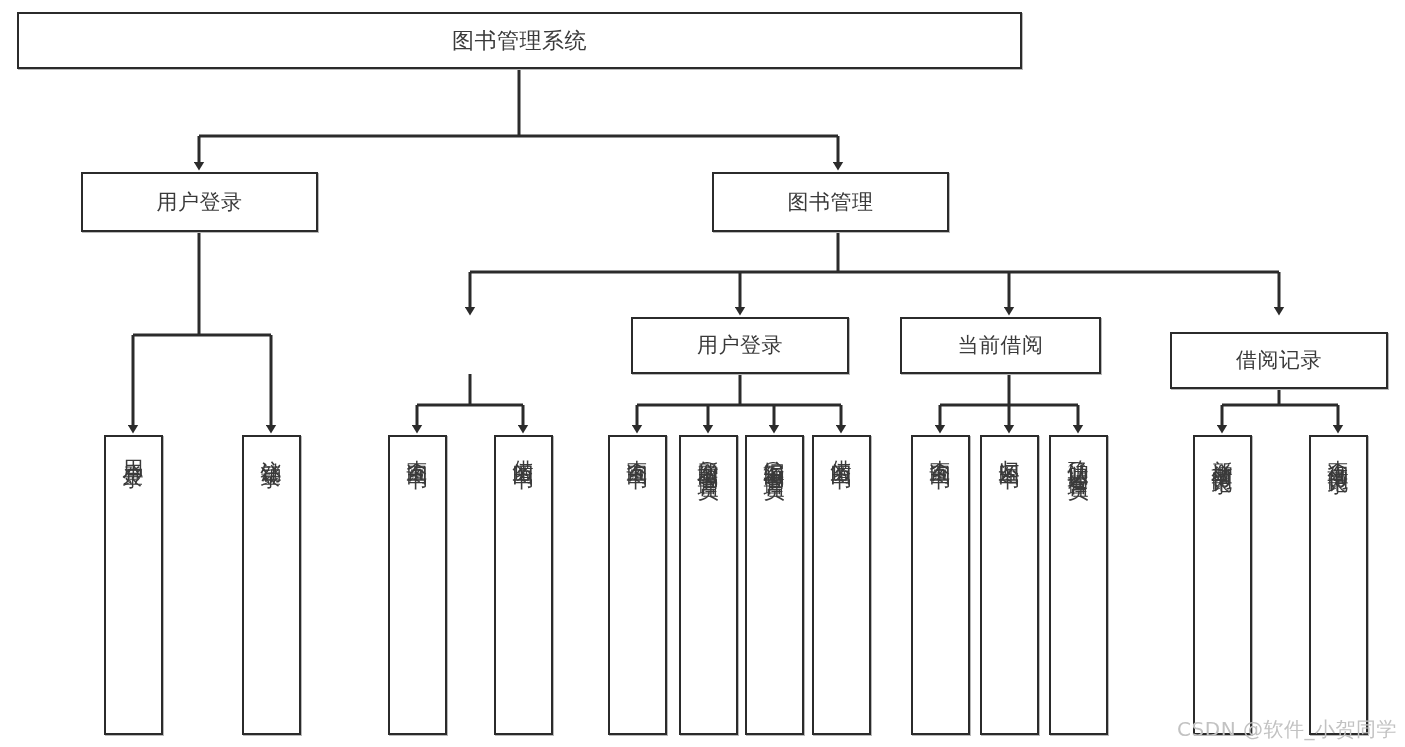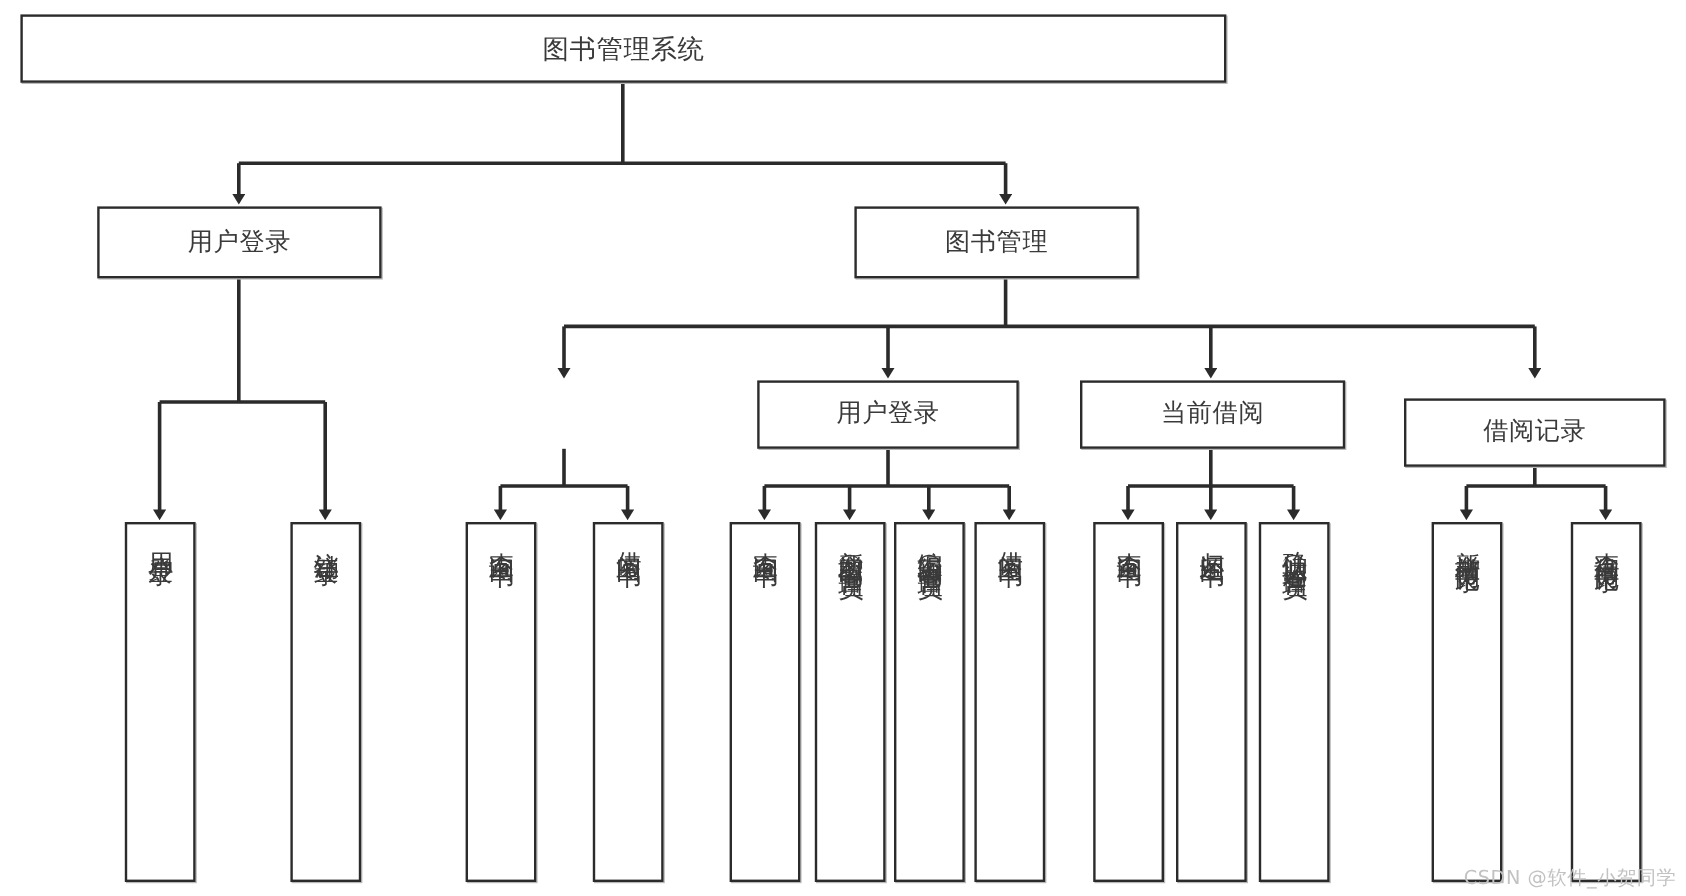--- a/index.html
+++ b/index.html
@@ -53,21 +53,21 @@
     letter-spacing: 3px;
   }
   .leaf {
     align-items: flex-start;
     padding-top: 6px;
   }
   #watermark {
     position: absolute;
     right: 8px;
     bottom: 4px;
-    font-size: 16px;
+    font-size: 20px;
     color: #c2c2c2;
     font-family: "DejaVu Sans", "Liberation Sans", sans-serif;
     letter-spacing: 0.5px;
     white-space: nowrap;
     pointer-events: none;
   }
 </style>
 </head>
 <body>
 
@@ -134,21 +134,21 @@
 
   <div class="node-box lvl-two" style="left:712px; top:172px; width:237px; height:60px;">
     <span class="node-label">图书管理</span>
   </div>
 
 
   <div class="node-box lvl-three" style="left:631px; top:317px; width:218px; height:57px;">
     <span class="node-label">用户登录</span>
   </div>
 
-  <div class="node-box lvl-three" style="left:900px; top:317px; width:221px; height:57px;">
+  <div class="node-box lvl-three" style="left:900px; top:317px; width:201px; height:57px;">
     <span class="node-label">当前借阅</span>
   </div>
 
   <div class="node-box lvl-three" style="left:1170px; top:317px; width:218px; height:57px;margin-top:15px;">
     <span class="node-label">借阅记录</span>
   </div>
 
   <div class="node-box leaf" style="left:104px; top:435px; width:59px; height:300px;">
     <span class="node-label">用户登录</span>
   </div>

